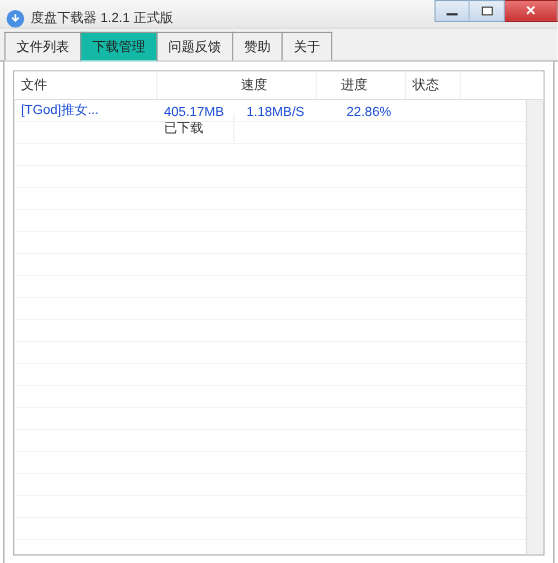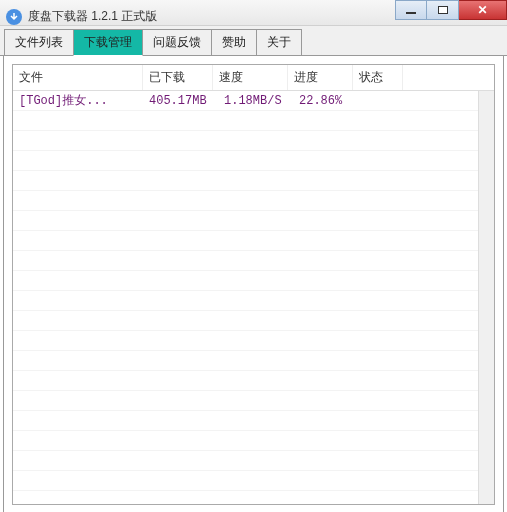--- a/index.html
+++ b/index.html
@@ -89,21 +89,21 @@
     height: 100%;
     display: flex;
     flex-direction: column;
     background: #fff;
   }
   .table-header {
     display: flex;
     background: #fff;
     border-bottom: 1px solid #ddd;
     height: 26px;
-    align-items: flex-end;
+    align-items: flex-start;
   }
   .th {
     padding: 4px 6px;
     border-right: 1px solid #eee;
     color: #333;
     font-weight: normal;
     overflow: hidden;
     white-space: nowrap;
   }
   .table-body {
@@ -112,41 +112,41 @@
     overflow: hidden;
   }
   .row {
     display: flex;
     height: 20px;
     align-items: center;
     border-bottom: 1px solid #f3f3f3;
   }
   .td {
     padding: 2px 6px;
-    color: #701a75;
+    color: #1d4ed8;
     overflow: hidden;
     white-space: nowrap;
-    font-family: Liberation Mono, monospace;
+    font-family: Liberation Sans, sans-serif;
   }
   .grid-lines {
     position: absolute;
     top: 20px; left: 0; right: 0; bottom: 0;
     background: repeating-linear-gradient(
       to bottom,
       transparent 0,
       transparent 19px,
       #f3f3f3 19px,
       #f3f3f3 20px
     );
   }
   .col-file   { width: 130px; }
   .col-size   { width: 75px; }
   .col-down   { width: 70px; margin-top: 39px; }
   .col-speed  { width: 75px; }
-  .col-prog   { width: 65px; }
+  .col-prog   { width: 65px; margin-left: 16px; }
   .col-status { width: 50px; }
   .scrollbar {
     position: absolute;
     right: 0; top: 0; bottom: 0;
     width: 16px;
     background: #f0f0f0;
     border-left: 1px solid #ddd;
   }
 </style>
 </head>

